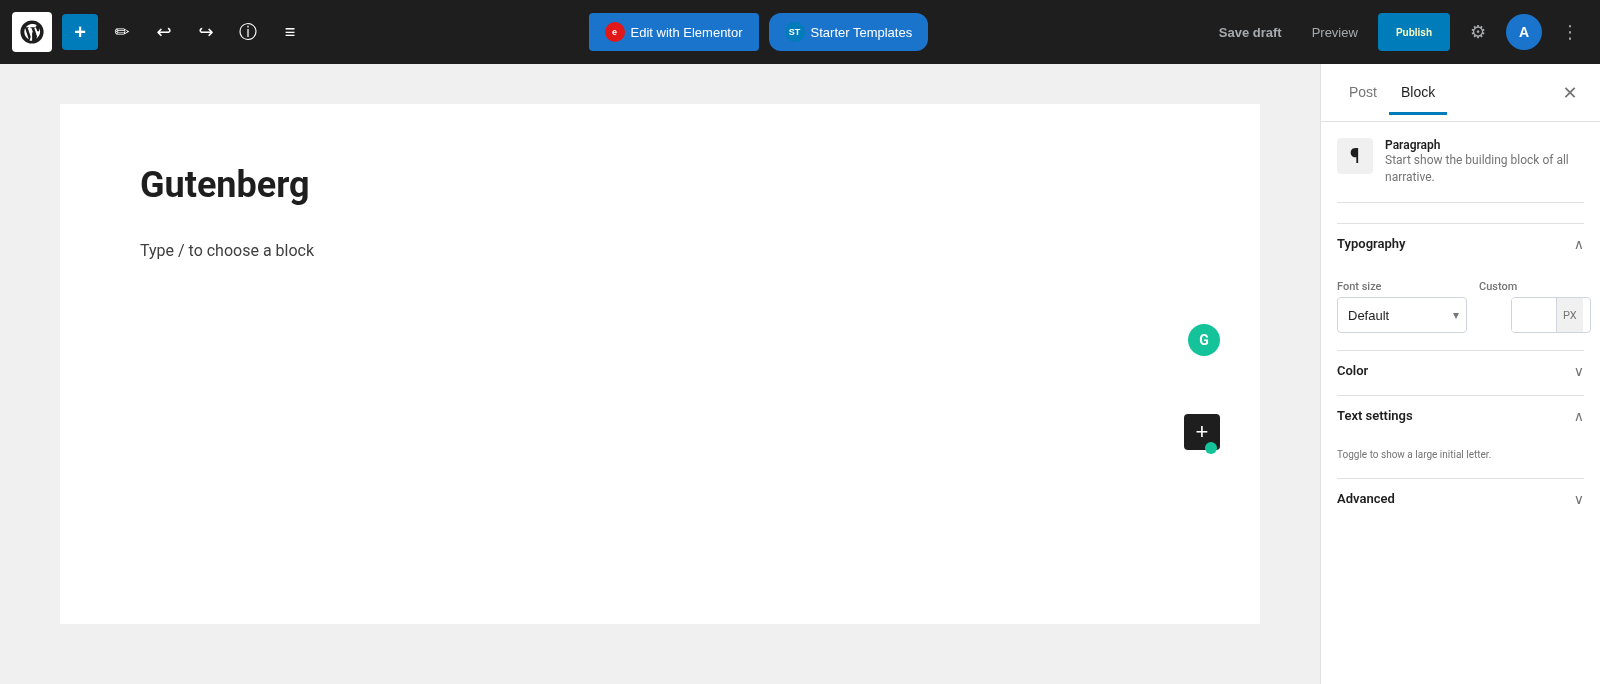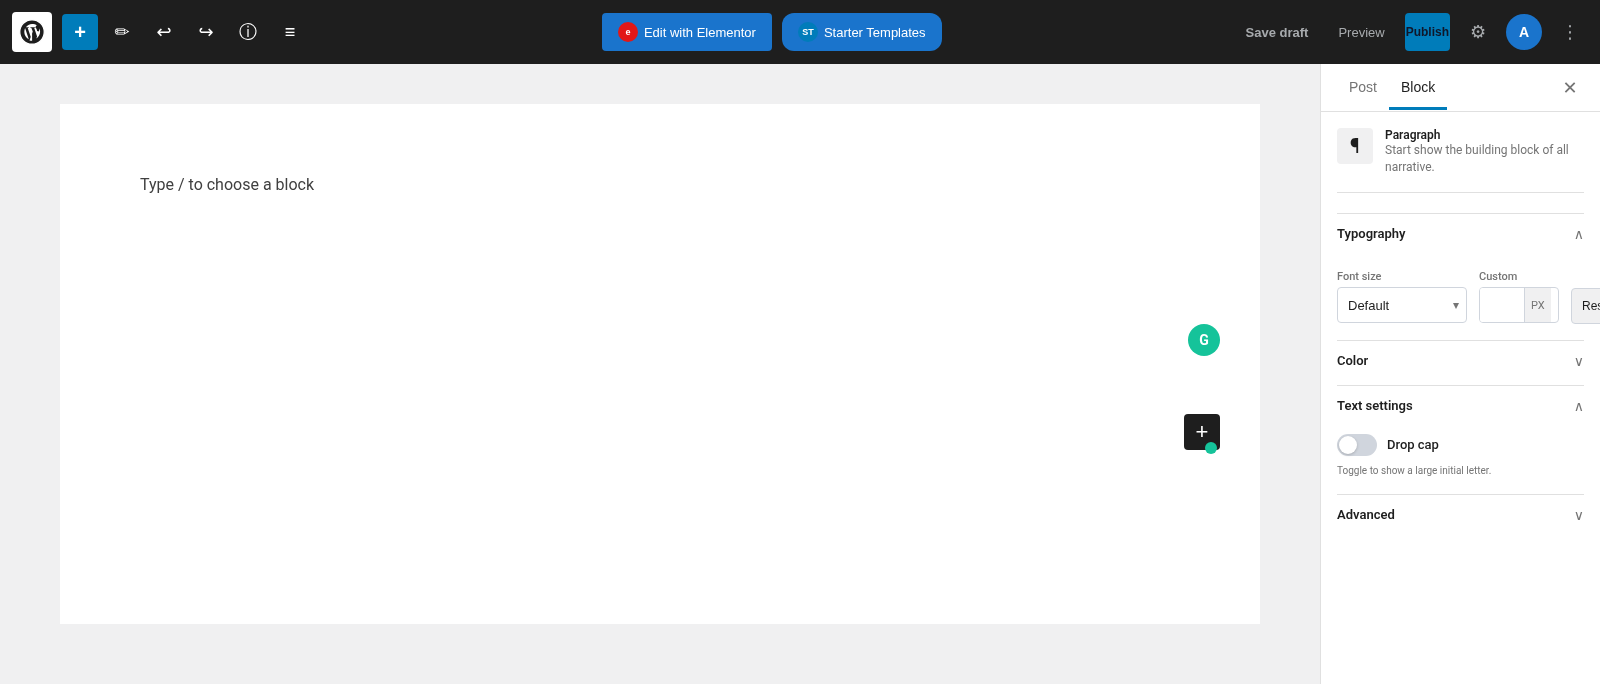--- a/index.html
+++ b/index.html
@@ -92,25 +92,25 @@
       background: transparent;
       border: none;
       color: #a7aaad;
       font-size: 13px;
       cursor: pointer;
       padding: 6px 10px;
     }
 
     .publish-btn {
       background: #007cba;
-      color: #0f172a;
-      border: none;
-      border-radius: 4px;
-      padding: 8px 1px;
-      font-size: 12px;
+      color: #fef9c3;
+      border: none;
+      border-radius: 4px;
+      padding: 8px 18px;
+      font-size: 10px;
       font-weight: 600;
       cursor: pointer;
       height: 38px;
     }
 
     .settings-btn {
       width: 36px; height: 36px;
       background: transparent;
       border: none;
       border-radius: 4px;
@@ -235,21 +235,21 @@
       flex-direction: column;
       overflow: hidden;
       flex-shrink: 0;
     }
 
     .sidebar-tabs {
       display: flex;
       align-items: center;
       border-bottom: 1px solid #e0e0e0;
       padding: 0 16px;
-      height: 48px;
+      height: 58px;
       position: relative;
     }
 
     .sidebar-tab {
       padding: 12px 12px;
       font-size: 14px;
       font-weight: 500;
       color: #757575;
       cursor: pointer;
       border: none;
@@ -385,20 +385,21 @@
       color: #757575;
     }
 
     .custom-input-wrap {
       display: flex;
       border: 1px solid #d0d5dd;
       border-radius: 4px;
       overflow: hidden;
       height: 36px;
       width: 80px;
+      margin-left: 32px;
     }
 
     .custom-input {
       border: none;
       padding: 6px 8px;
       font-size: 13px;
       width: 44px;
       outline: none;
     }
 
@@ -569,20 +570,21 @@
     <button class="more-btn">
       <span>⋮</span>
     </button>
   </div>
 </div>
 
 <div class="main-area">
 
   <div class="editor-canvas">
     <div class="canvas-inner">
+      <h1 class="post-title" contenteditable="true" style="">Gutenberg</h1>
 
       <div class="block-placeholder">
         <span>Type / to choose a block</span>
       </div>
 
       <div class="grammarly-icon">G</div>
 
       <button class="add-block-inline">+</button>
 
       <div class="dot-indicator"></div>
@@ -652,24 +654,20 @@
       <div class="section-header">
         <span class="section-title">Color</span>
         <span class="chevron-icon">∨</span>
       </div>
 
       <div class="section-header">
         <span class="section-title">Text settings</span>
         <span class="chevron-icon chevron-up">∧</span>
       </div>
       <div class="text-settings-section">
-        <div class="toggle-row">
-          <div class="toggle-switch"></div>
-          <span class="toggle-label">Drop cap</span>
-        </div>
         <p class="toggle-description">Toggle to show a large initial letter.</p>
       </div>
 
       <div class="advanced-section-header">
         <span class="section-title">Advanced</span>
         <span class="chevron-icon">∨</span>
       </div>
 
     </div>
   </div>

